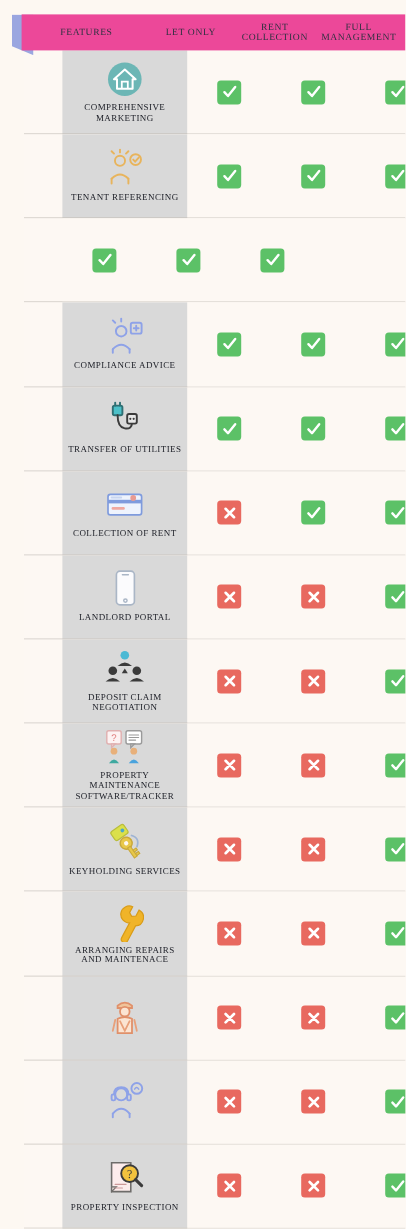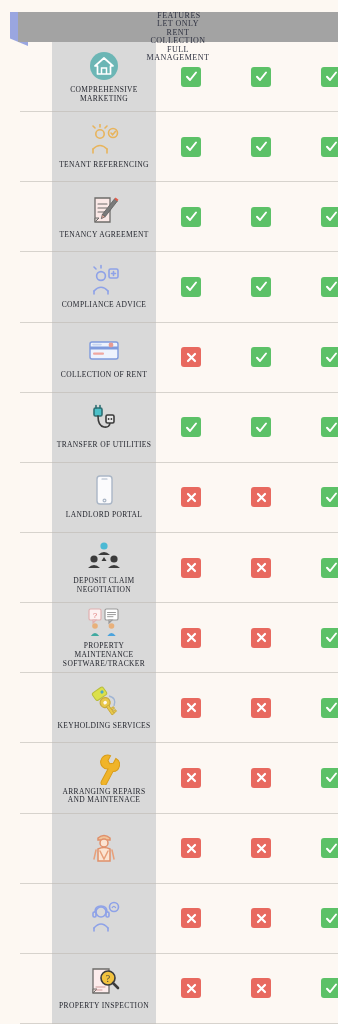--- a/index.html
+++ b/index.html
@@ -40,24 +40,23 @@
     height: 34px;
     background: #9aa6e0;
     clip-path: polygon(0 0, 100% 0, 100% 100%, 0 78%);
   }
   .ribbon-body {
     position: absolute;
     left: 18px;
     top: 0;
     right: 0;
     height: 30px;
-    background: #a3a3a3;
+    background: #ec4899;
     display: flex;
     align-items: center;
-    flex-direction: column;
   }
   .hdr-cell {
     color: #2e3140;
     font-size: 8px;
     letter-spacing: .5px;
     text-align: center;
     line-height: 1.05;
     text-transform: uppercase;
     font-family: "Liberation Serif", serif;
   }
@@ -234,37 +233,20 @@
           <div class="mark-cell">
             <div class="mark yes">
               <svg width="13" height="13" viewBox="0 0 13 13">
   <path d="M2 6.8 L5 10 L11 2.5" fill="none" stroke="#ffffff" stroke-width="2" stroke-linecap="round" stroke-linejoin="round"></path>
 </svg>
             </div>
           </div>
         </div>
       </div>
       <div class="row" style="height: 70.1429px;">
-        <div class="feat-cell">
-          <div class="feat-icon">
-            <svg width="36" height="34" viewBox="0 0 36 34">
-    <path d="M9 4 h15 v24 h-15 z" fill="#fbe9e7" stroke="#6e6c6a" stroke-width="1.3"></path>
-    <path d="M9 28 l4 -4 h-4 z" fill="#d9d0cc" stroke="#6e6c6a" stroke-width="1"></path>
-    <g stroke="#6e6c6a" stroke-width="1.1" stroke-linecap="round">
-      <path d="M12 10 h9 M12 14 h9 M12 18 h7"></path>
-    </g>
-    <g transform="rotate(38 22 16)">
-      <rect x="20.3" y="3" width="3.6" height="20" fill="#7a7a7a" stroke="#5c5c5c" stroke-width=".7"></rect>
-      <path d="M20.3 23 L22.1 27 L23.9 23 z" fill="#e8a99a" stroke="#5c5c5c" stroke-width=".7"></path>
-      <rect x="20.3" y="1.5" width="3.6" height="2" fill="#e05a4a"></rect>
-    </g>
-  </svg>
-          </div>
-          <div class="feat-label">TENANCY AGREEMENT</div>
-        </div>
         <div class="marks">
           <div class="mark-cell">
             <div class="mark yes">
               <svg width="13" height="13" viewBox="0 0 13 13">
   <path d="M2 6.8 L5 10 L11 2.5" fill="none" stroke="#ffffff" stroke-width="2" stroke-linecap="round" stroke-linejoin="round"></path>
 </svg>
             </div>
           </div>
           <div class="mark-cell">
             <div class="mark yes">
@@ -318,75 +300,75 @@
               <svg width="13" height="13" viewBox="0 0 13 13">
   <path d="M2 6.8 L5 10 L11 2.5" fill="none" stroke="#ffffff" stroke-width="2" stroke-linecap="round" stroke-linejoin="round"></path>
 </svg>
             </div>
           </div>
         </div>
       </div>
       <div class="row" style="height: 70.1429px;">
         <div class="feat-cell">
           <div class="feat-icon">
-            <svg width="38" height="30" viewBox="0 0 38 30">
-    <rect x="5" y="6" width="28" height="17" rx="2" fill="#eef3fd" stroke="#7f9bdd" stroke-width="1.4"></rect>
-    <rect x="5" y="10.5" width="28" height="3" fill="#7f9bdd"></rect>
-    <rect x="8" y="16.5" width="11" height="2.2" rx="1" fill="#f0a8a0"></rect>
-    <circle cx="26" cy="9" r="2.4" fill="#e89b92"></circle>
-    <path d="M8 8.6 h8" stroke="#c8d5f0" stroke-width="1.6" stroke-linecap="round"></path>
-  </svg>
-          </div>
-          <div class="feat-label">COLLECTION OF RENT</div>
-        </div>
-        <div class="marks">
-          <div class="mark-cell">
-            <div class="mark no">
-              <svg width="11" height="11" viewBox="0 0 11 11">
-  <path d="M2 2 L9 9 M9 2 L2 9" fill="none" stroke="#ffffff" stroke-width="2.2" stroke-linecap="round"></path>
-</svg>
-            </div>
-          </div>
-          <div class="mark-cell">
-            <div class="mark yes">
-              <svg width="13" height="13" viewBox="0 0 13 13">
-  <path d="M2 6.8 L5 10 L11 2.5" fill="none" stroke="#ffffff" stroke-width="2" stroke-linecap="round" stroke-linejoin="round"></path>
-</svg>
-            </div>
-          </div>
-          <div class="mark-cell">
-            <div class="mark yes">
-              <svg width="13" height="13" viewBox="0 0 13 13">
-  <path d="M2 6.8 L5 10 L11 2.5" fill="none" stroke="#ffffff" stroke-width="2" stroke-linecap="round" stroke-linejoin="round"></path>
-</svg>
-            </div>
-          </div>
-        </div>
-      </div>
-      <div class="row" style="height: 70.1429px;">
-        <div class="feat-cell">
-          <div class="feat-icon">
             <svg width="36" height="34" viewBox="0 0 36 34">
     <g stroke="#3b3b3b" stroke-width="1.6" fill="none" stroke-linecap="round">
       <rect x="8" y="4" width="8" height="8" rx="1.5" fill="#4cc0c8" stroke="#2f6f73"></rect>
       <path d="M10 4 v-2.5 M14 4 v-2.5" stroke="#2f6f73"></path>
       <path d="M12 12 q0 10 6 11 q6 1 6 -5"></path>
       <rect x="20" y="11" width="8" height="8" rx="1.5" fill="#e7e7e7" stroke="#3b3b3b"></rect>
       <circle cx="22.6" cy="15" r="0.9" fill="#3b3b3b" stroke="none"></circle>
       <circle cx="25.4" cy="15" r="0.9" fill="#3b3b3b" stroke="none"></circle>
     </g>
   </svg>
           </div>
           <div class="feat-label">TRANSFER OF UTILITIES</div>
         </div>
         <div class="marks">
           <div class="mark-cell">
             <div class="mark yes">
               <svg width="13" height="13" viewBox="0 0 13 13">
   <path d="M2 6.8 L5 10 L11 2.5" fill="none" stroke="#ffffff" stroke-width="2" stroke-linecap="round" stroke-linejoin="round"></path>
+</svg>
+            </div>
+          </div>
+          <div class="mark-cell">
+            <div class="mark yes">
+              <svg width="13" height="13" viewBox="0 0 13 13">
+  <path d="M2 6.8 L5 10 L11 2.5" fill="none" stroke="#ffffff" stroke-width="2" stroke-linecap="round" stroke-linejoin="round"></path>
+</svg>
+            </div>
+          </div>
+          <div class="mark-cell">
+            <div class="mark yes">
+              <svg width="13" height="13" viewBox="0 0 13 13">
+  <path d="M2 6.8 L5 10 L11 2.5" fill="none" stroke="#ffffff" stroke-width="2" stroke-linecap="round" stroke-linejoin="round"></path>
+</svg>
+            </div>
+          </div>
+        </div>
+      </div>
+      <div class="row" style="height: 70.1429px;">
+        <div class="feat-cell">
+          <div class="feat-icon">
+            <svg width="38" height="30" viewBox="0 0 38 30">
+    <rect x="5" y="6" width="28" height="17" rx="2" fill="#eef3fd" stroke="#7f9bdd" stroke-width="1.4"></rect>
+    <rect x="5" y="10.5" width="28" height="3" fill="#7f9bdd"></rect>
+    <rect x="8" y="16.5" width="11" height="2.2" rx="1" fill="#f0a8a0"></rect>
+    <circle cx="26" cy="9" r="2.4" fill="#e89b92"></circle>
+    <path d="M8 8.6 h8" stroke="#c8d5f0" stroke-width="1.6" stroke-linecap="round"></path>
+  </svg>
+          </div>
+          <div class="feat-label">COLLECTION OF RENT</div>
+        </div>
+        <div class="marks">
+          <div class="mark-cell">
+            <div class="mark no">
+              <svg width="11" height="11" viewBox="0 0 11 11">
+  <path d="M2 2 L9 9 M9 2 L2 9" fill="none" stroke="#ffffff" stroke-width="2.2" stroke-linecap="round"></path>
 </svg>
             </div>
           </div>
           <div class="mark-cell">
             <div class="mark yes">
               <svg width="13" height="13" viewBox="0 0 13 13">
   <path d="M2 6.8 L5 10 L11 2.5" fill="none" stroke="#ffffff" stroke-width="2" stroke-linecap="round" stroke-linejoin="round"></path>
 </svg>
             </div>
           </div>

